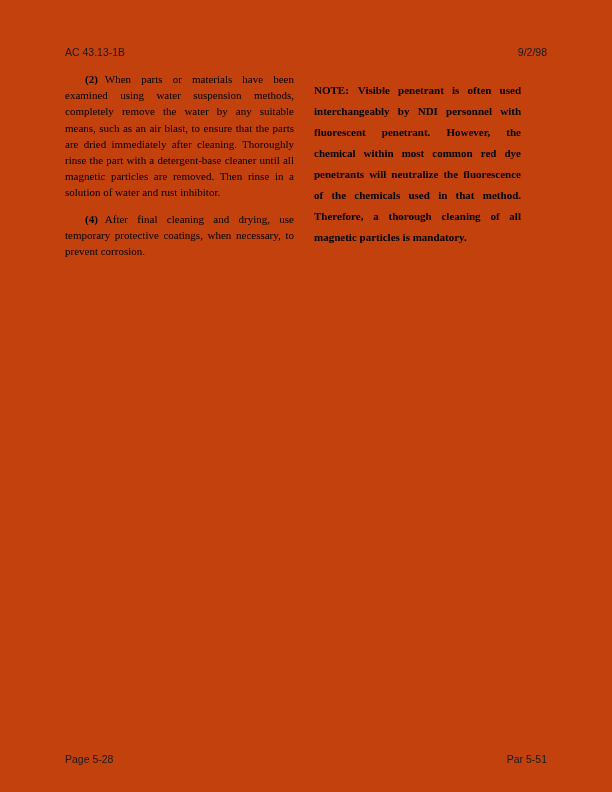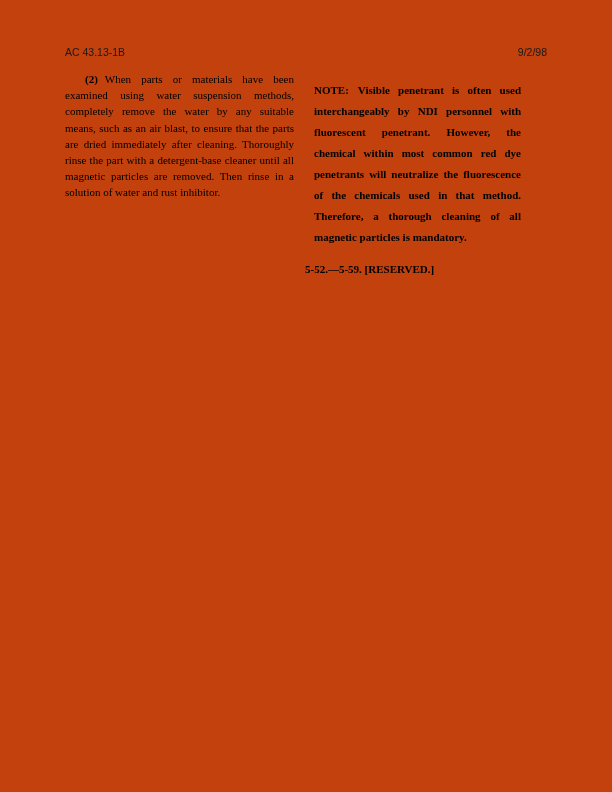--- a/index.html
+++ b/index.html
@@ -86,25 +86,31 @@
     <span>AC 43.13-1B</span>
     <span>9/2/98</span>
   </div>
 
   <div class="body-columns">
 
     <div class="col-left">
       <p class="para">
         <span class="pnum">(2)</span><span>When parts or materials have been examined using water suspension methods, completely remove the water by any suitable means, such as an air blast, to ensure that the parts are dried immediately after cleaning.  Thoroughly rinse the part with a detergent-base cleaner until all magnetic particles are removed.  Then rinse in a solution of water and rust inhibitor.</span>
       </p>
+      <p class="para">
+        <span class="pnum">(4)</span><span>After final cleaning and drying, use temporary protective coatings, when necessary, to prevent corrosion.</span>
+      </p>
     </div>
 
     <div class="col-right">
       <div class="note-block">
         <span class="note-label">NOTE:</span><span>Visible penetrant is often used interchangeably by NDI personnel with fluorescent penetrant.  However, the chemical within most common red dye penetrants will neutralize the fluorescence of the chemicals used in that method.  Therefore, a thorough cleaning of all magnetic particles is mandatory.</span>
       </div>
-      <p class="reserved-heading">5-52.—5-59. [RESERVED.]</p>
     </div>
 
   </div>
 
+  <div class="footer">
+    <span>Page 5-28</span>
+    <span>Par 5-51</span>
+  </div>
 
 </div>
 
 </body></html>

